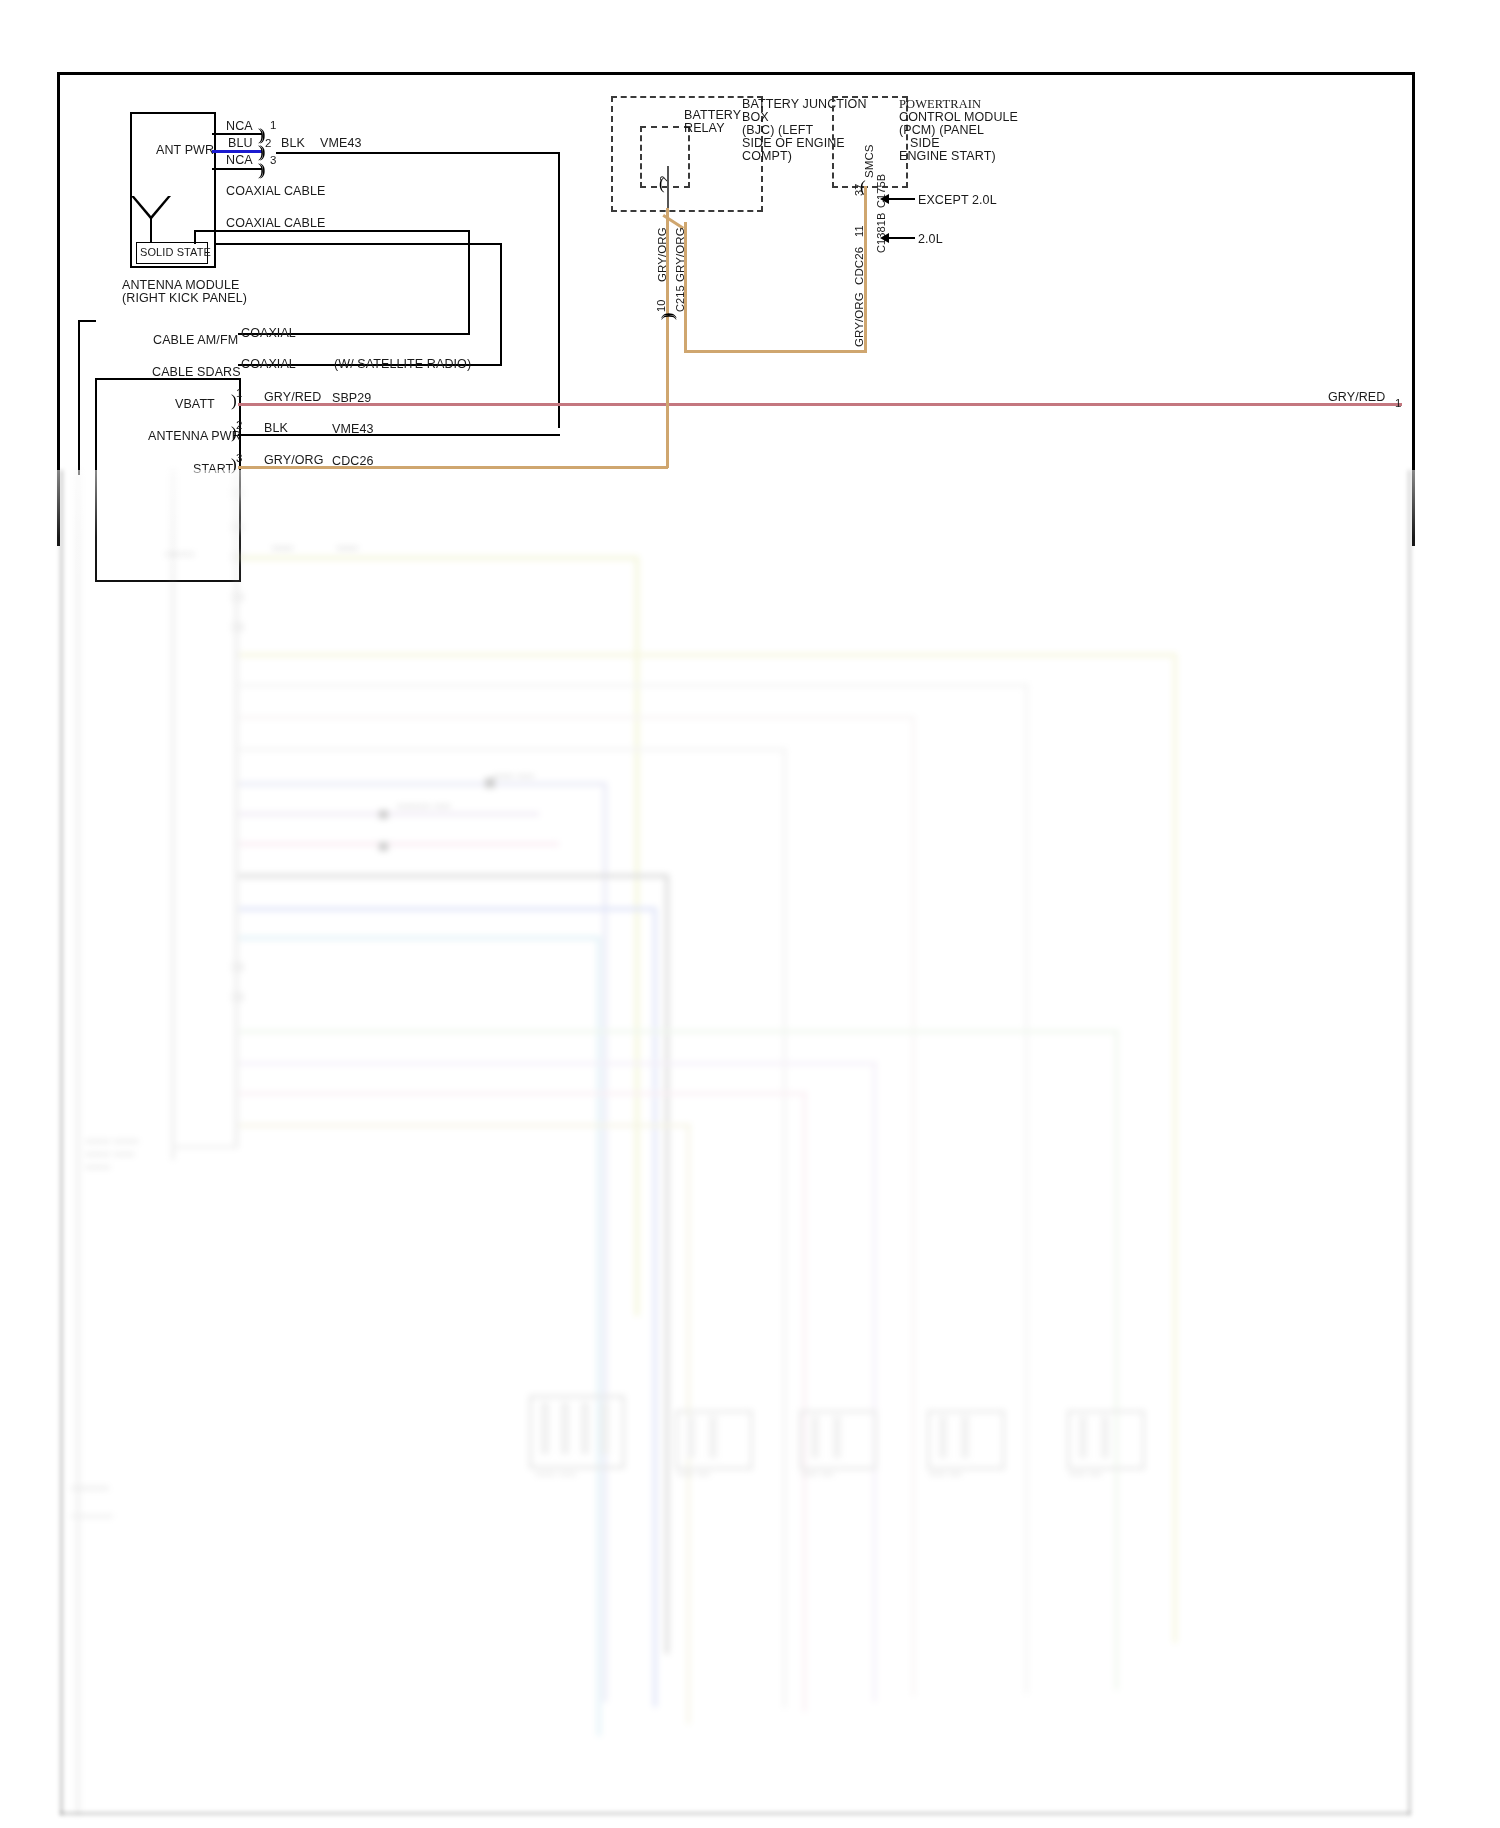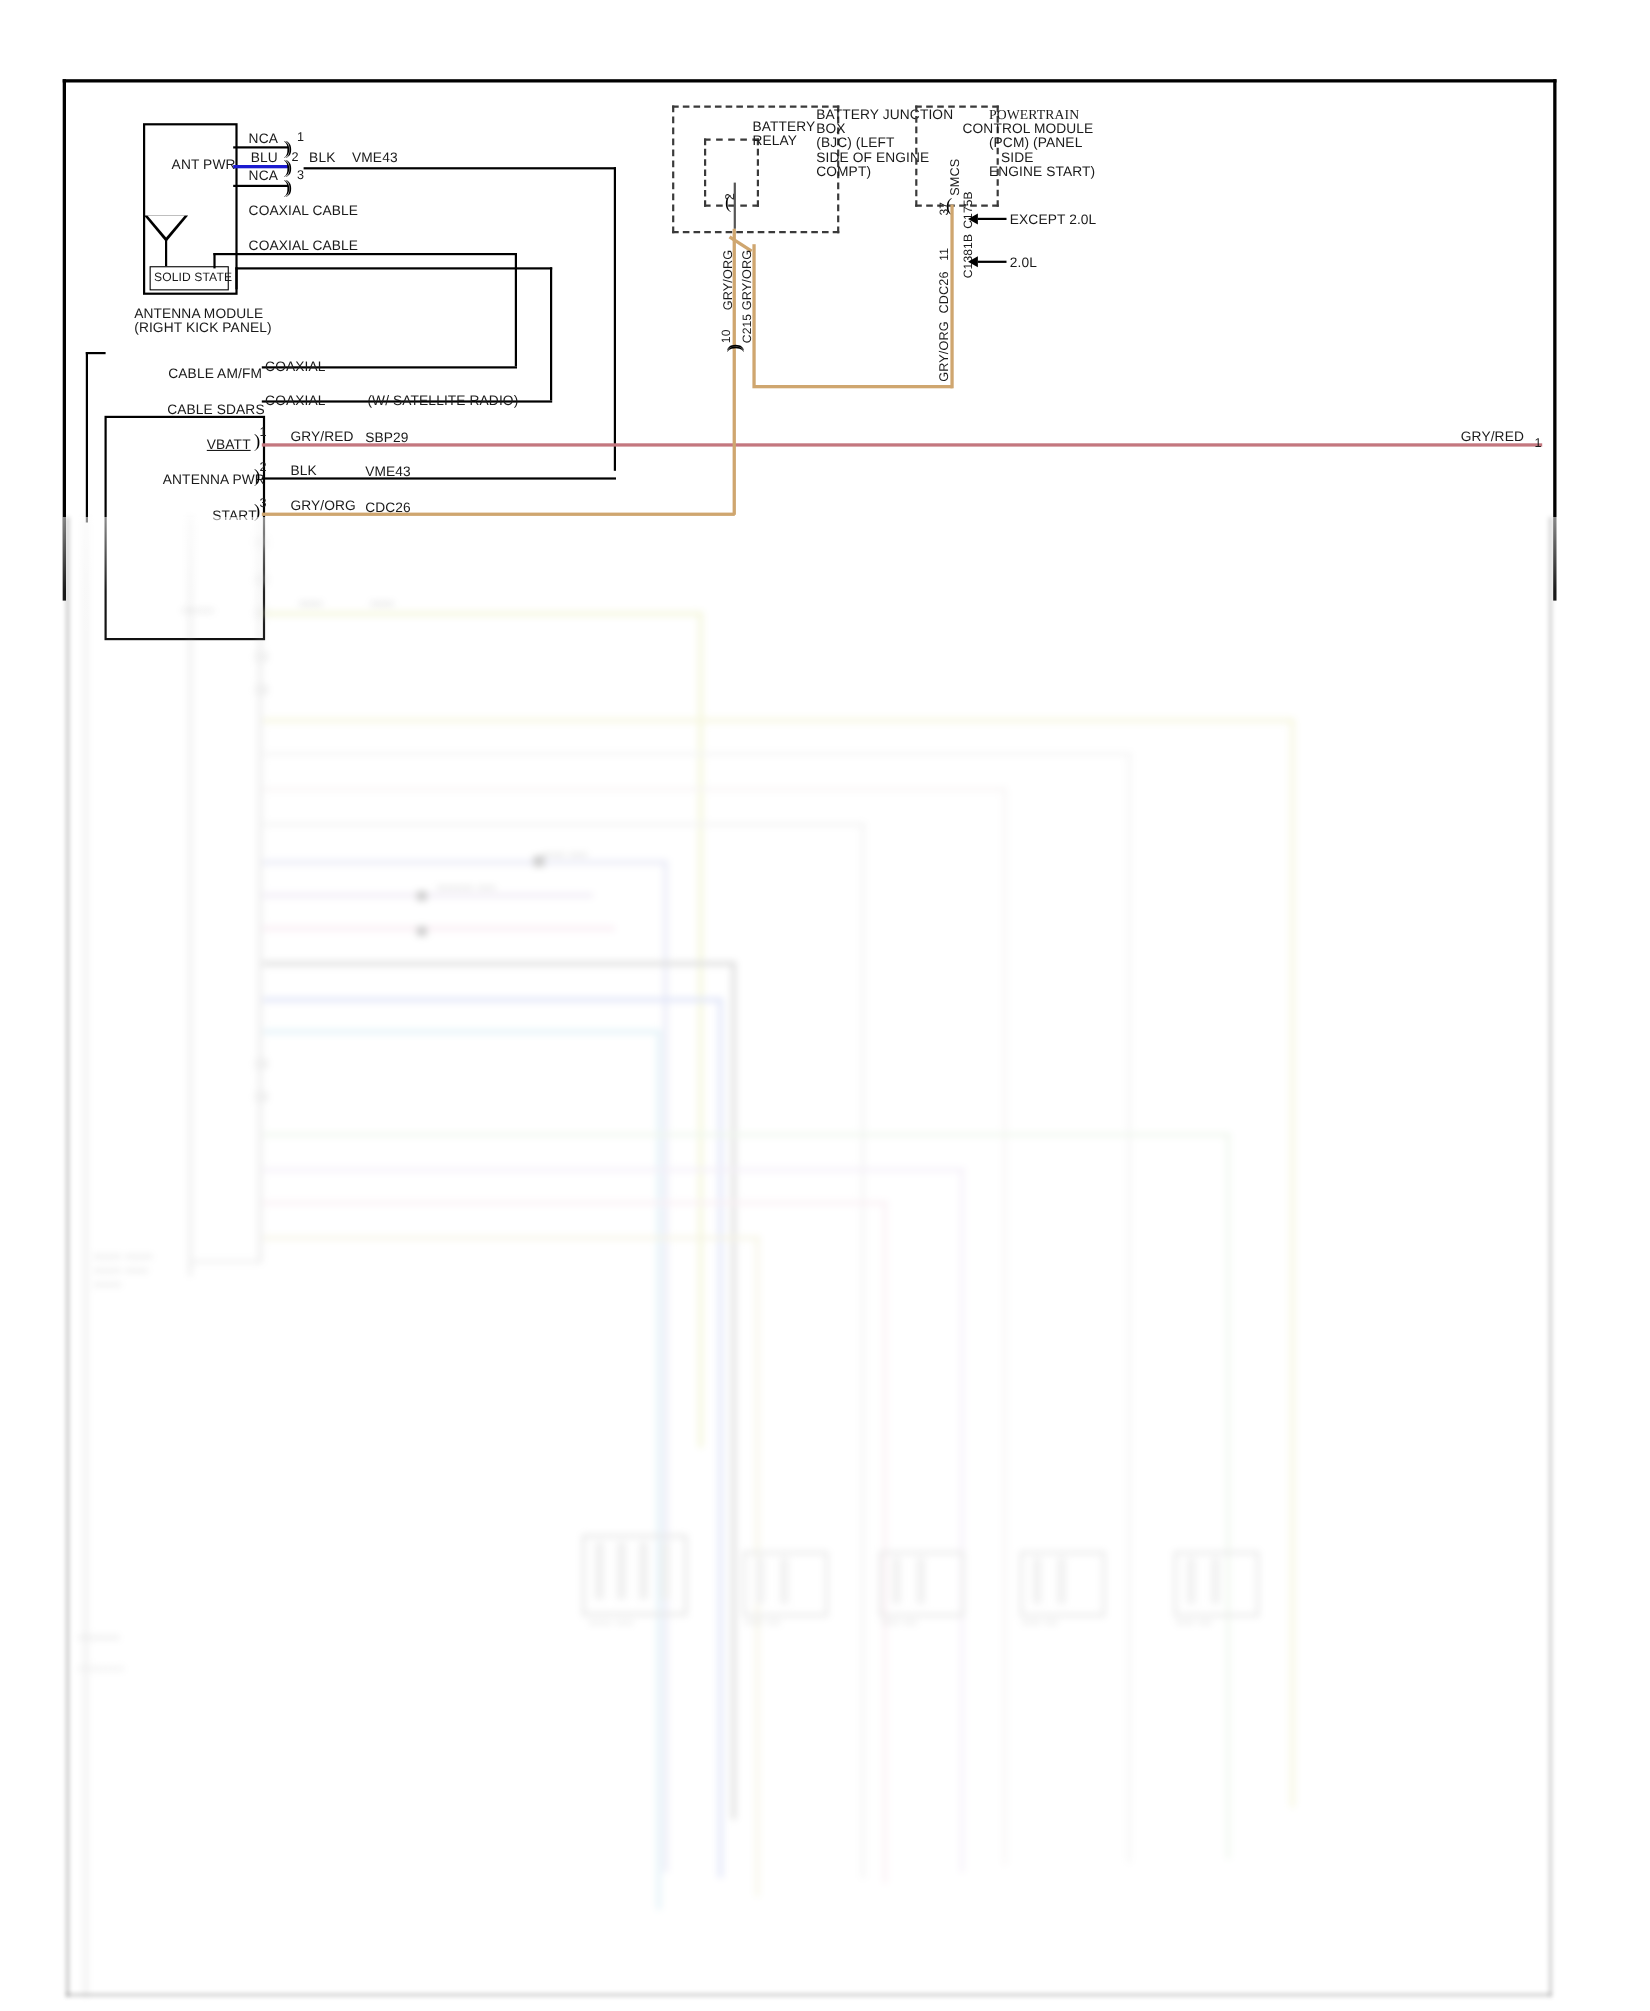--- a/index.html
+++ b/index.html
@@ -105,21 +105,21 @@
 
   <div class="box" style="left:95px;top:378px;width:142px;height:200px;"></div>
 
   <div class="lbl" style="left:153px;top:332px;">CABLE AM/FM</div>
   <div class="lbl" style="left:241px;top:325px;">COAXIAL</div>
 
   <div class="lbl" style="left:152px;top:364px;">CABLE SDARS</div>
   <div class="lbl" style="left:241px;top:356px;">COAXIAL</div>
   <div class="lbl" style="left:334px;top:356px;">(W/ SATELLITE RADIO)</div>
 
-  <div class="lbl" style="left:188px;top:396px;text-decoration:underline;">VBATT</div>
+  <div class="lbl" style="left:175px;top:396px;">VBATT</div>
   <div class="conn1" style="left:231px;top:392px;">)</div>
   <div class="lbl sm" style="left:236px;top:386px;">1</div>
   <div class="ln hl w-red" style="left:238px;top:403px;width:1164px;height:2.5px;"></div>
   <div class="lbl" style="left:264px;top:389px;">GRY/RED</div>
   <div class="lbl" style="left:332px;top:390px;">SBP29</div>
   <div class="lbl" style="left:1328px;top:389px;">GRY/RED</div>
   <div class="lbl sm" style="left:1395px;top:396px;">1</div>
 
   <div class="lbl" style="left:148px;top:428px;">ANTENNA PWR</div>
   <div class="conn1" style="left:231px;top:424px;">)</div>
@@ -164,21 +164,21 @@
   <div class="conn rot" style="left:659px;top:320px;">))</div>
   <div class="lbl sm rot" style="left:654px;top:312px;font-size:11px;">10</div>
   <div class="lbl sm rot" style="left:673px;top:312px;font-size:11px;">C215</div>
 
   <div class="ln hl w-org" style="left:684px;top:350px;width:182px;height:2.5px;"></div>
 
   <div class="dbox" style="left:832px;top:96px;width:72px;height:88px;"></div>
   <div class="lbl rot" style="left:862px;top:178px;font-size:11.5px;">SMCS</div>
 
   <div class="lbl" style="left:899px;top:96px;font-family:Liberation Serif, serif;">POWERTRAIN</div>
-  <div class="lbl" style="left:875px;top:109px;">CONTROL MODULE</div>
+  <div class="lbl" style="left:899px;top:109px;">CONTROL MODULE</div>
   <div class="lbl" style="left:899px;top:122px;">(PCM) (PANEL</div>
   <div class="lbl" style="left:910px;top:135px;">SIDE</div>
   <div class="lbl" style="left:899px;top:148px;">ENGINE START)</div>
 
   <div class="conn1" style="left:860px;top:178px;">(</div>
   <div class="lbl sm rot" style="left:852px;top:196px;font-size:11px;">37</div>
   <div class="lbl sm rot" style="left:874px;top:208px;font-size:11px;">C175B</div>
   <div class="lbl sm rot" style="left:852px;top:237px;font-size:11px;">11</div>
   <div class="lbl sm rot" style="left:874px;top:253px;font-size:11px;">C1381B</div>
   <div class="lbl sm rot" style="left:852px;top:285px;font-size:11.5px;">CDC26</div>

